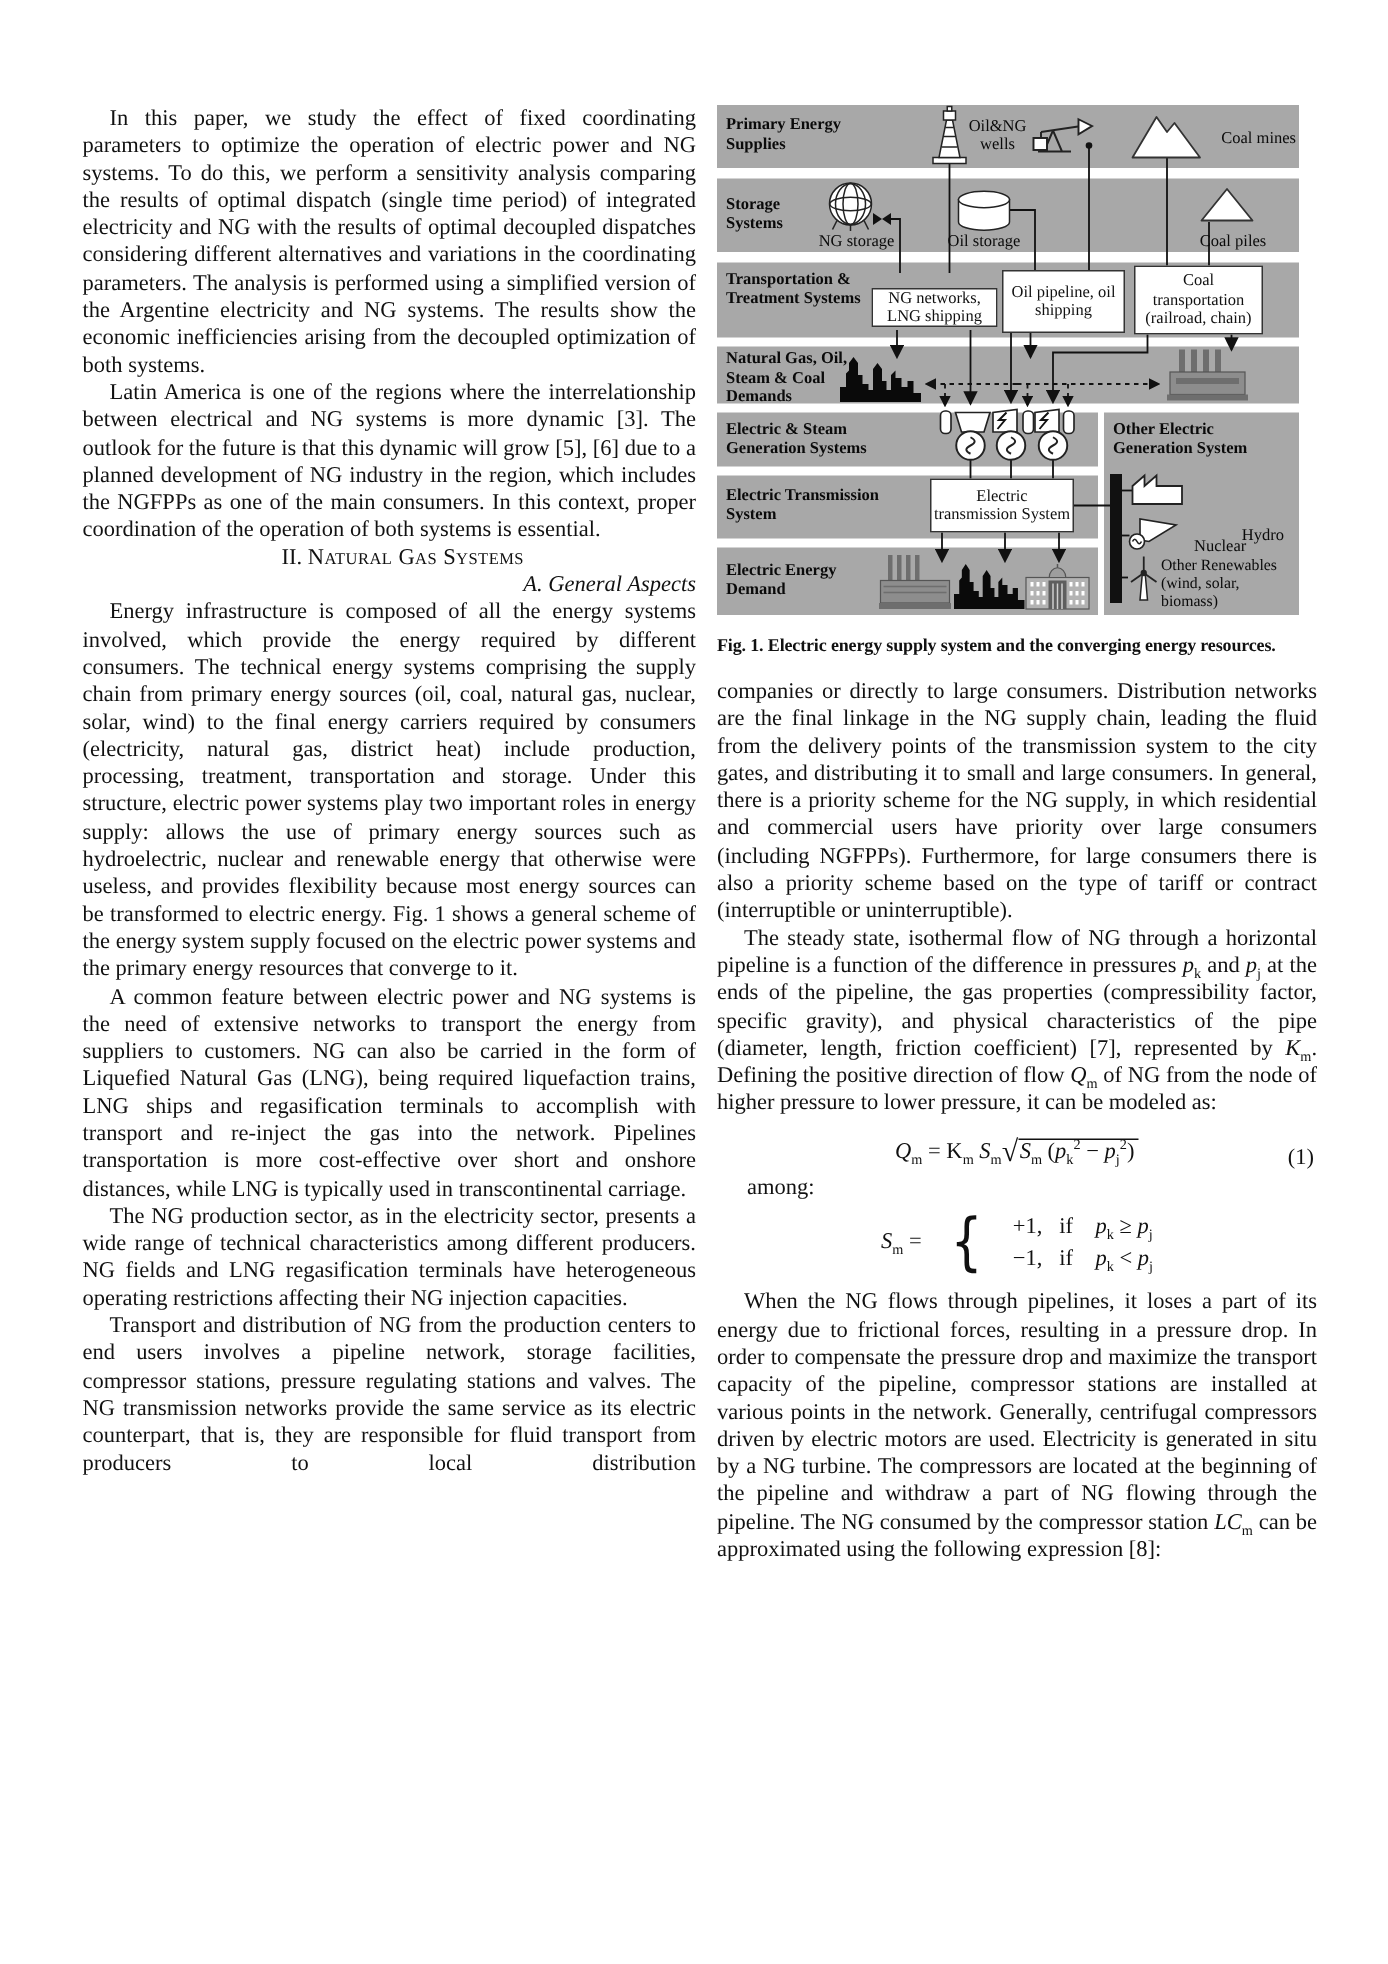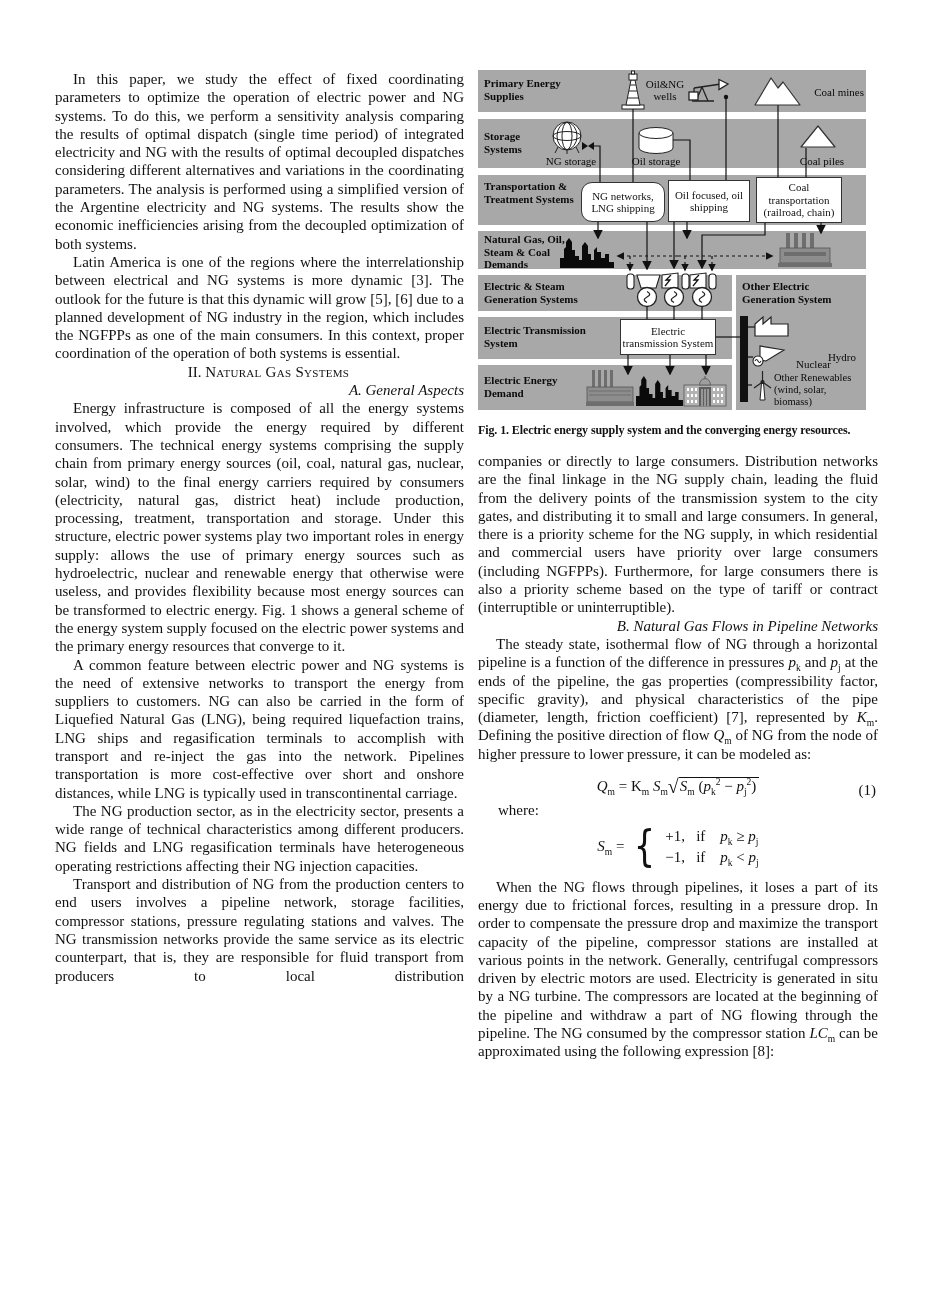--- a/index.html
+++ b/index.html
@@ -16,21 +16,21 @@
   .sub-head{font-style:italic;margin:12px 0 9px 0;text-indent:0;text-align:right;}
   i{font-style:italic;}
   sub{font-size:9.5px;line-height:0;}
   sup{font-size:9.5px;line-height:0;}
   
   .eq-row{position:relative;text-align:center;margin:14px 0 6px 0;}
   .eq-num{position:absolute;right:2px;top:4px;}
   .rad{font-size:20px;vertical-align:-2px;}
   .radicand{border-top:1.2px solid #111;padding:0 3px 0 1px;}
   .where{padding-left:20px;margin:4px 0;}
-  .cases-row{display:flex;justify-content:center;align-items:center;gap:7px;margin:6px 0 10px 0;}
+  .cases-row{display:flex;justify-content:center;align-items:center;gap:17px;margin:6px 0 10px 0;}
   .brace{font-size:42px;font-weight:400;line-height:1;font-family:"DejaVu Sans",sans-serif;transform:scaleX(.8);}
   .cases{display:inline-flex;flex-direction:column;gap:3px;text-align:left;}
   
   #figure{position:absolute;left:478px;top:70px;width:390px;height:342px;}
   .band{position:absolute;left:0;background:#a8a8a8;width:388px;}
   .rpanel{position:absolute;background:#a8a8a8;}
   .bandlab{position:absolute;font-family:"Liberation Serif",serif;font-weight:bold;
            font-size:11px;line-height:12.5px;color:#0a0a0a;z-index:3;}
   .nodelab{position:absolute;font-size:11px;line-height:12px;color:#0a0a0a;text-align:center;z-index:3;}
   .wbox{position:absolute;background:#fff;border:1px solid #333;z-index:3;
@@ -248,46 +248,45 @@
       </g>
       <rect x="15" y="14" width="12" height="19" fill="#5e5e5e"></rect>
       <line x1="18" y1="16" x2="18" y2="33" stroke="#cfcfcf" stroke-width="1"></line>
       <line x1="21" y1="16" x2="21" y2="33" stroke="#cfcfcf" stroke-width="1"></line>
       <line x1="24" y1="16" x2="24" y2="33" stroke="#cfcfcf" stroke-width="1"></line>
       <path d="M15.5,12 a5.5,6.5 0 0 1 11,0 Z" fill="#9e9e9e" stroke="#555" stroke-width="0.8"></path>
       <line x1="21" y1="3" x2="21" y2="5.5" stroke="#555" stroke-width="1"></line>
     </g>
   </svg>
 
-  <div class="wbox" style="left:103px;top:112px;width:84px;height:40px;border-radius:11px;">NG networks, LNG shipping</div>
-  <div class="wbox" style="left:190px;top:110px;width:82px;height:42px;">Oil focused, oil shipping</div>
+  <div class="wbox" style="left:103px;top:122px;width:84px;height:26px;">NG networks, LNG shipping</div>
+  <div class="wbox" style="left:190px;top:110px;width:82px;height:42px;">Oil pipeline, oil shipping</div>
   <div class="wbox" style="left:278px;top:107px;width:86px;height:46px;">Coal transportation (railroad, chain)</div>
   <div class="wbox" style="left:142px;top:249px;width:96px;height:36px;">Electric transmission System</div>
 
   <div class="nodelab" style="left:164px;top:8px;width:46px;">Oil&amp;NG wells</div>
   <div class="nodelab" style="left:326px;top:16px;width:60px;text-align:right;">Coal mines</div>
   <div class="nodelab" style="left:58px;top:85px;width:70px;">NG storage</div>
   <div class="nodelab" style="left:146px;top:85px;width:64px;font-family:Liberation Serif, serif;">Oil storage</div>
   <div class="nodelab" style="left:312px;top:85px;width:64px;">Coal piles</div>
   <div class="nodelab" style="left:318px;top:252px;width:60px;text-align:left;margin-top:36px;">Nuclear</div>
   <div class="nodelab" style="left:318px;top:281px;width:60px;text-align:right;">Hydro</div>
   <div class="nodelab" style="left:296px;top:302px;width:92px;text-align:left;font-size:10.5px;line-height:12px;">Other Renewables (wind, solar, biomass)</div>
 </div>
 
 <div id="fig-caption">Fig. 1. Electric energy supply system and the converging energy resources.</div>
 
 <div class="col" id="right-col">
   <p class="body noindent">companies or directly to large consumers. Distribution networks are the final linkage in the NG supply chain, leading the fluid from the delivery points of the transmission system to the city gates, and distributing it to small and large consumers. In general, there is a priority scheme for the NG supply, in which residential and commercial users have priority over large consumers (including NGFPPs). Furthermore, for large consumers there is also a priority scheme based on the type of tariff or contract (interruptible or uninterruptible).</p>
-  <p class="body sub-head">B. Natural Gas Flows in Pipeline Networks</p>
   <p class="body">The steady state, isothermal flow of NG through a horizontal pipeline is a function of the difference in pressures <i>p</i><sub>k</sub> and <i>p</i><sub>j</sub> at the ends of the pipeline, the gas properties (compressibility factor, specific gravity), and physical characteristics of the pipe (diameter, length, friction coefficient) [7], represented by <i>K</i><sub>m</sub>. Defining the positive direction of flow <i>Q</i><sub>m</sub> of NG from the node of higher pressure to lower pressure, it can be modeled as:</p>
   <div class="eq-row">
     <span><i>Q</i><sub>m</sub> = K<sub>m</sub> <i>S</i><sub>m</sub><span class="rad">√</span><span class="radicand"><i>S</i><sub>m</sub> (<i>p</i><sub>k</sub><sup>2</sup> − <i>p</i><sub>j</sub><sup>2</sup>)</span></span>
     <span class="eq-num">(1)</span>
   </div>
-  <p class="body noindent where">where:</p>
+  <p class="body noindent where">among:</p>
   <div class="cases-row">
     <span><i>S</i><sub>m</sub> =</span>
     <span class="brace">{</span>
     <span class="cases">
       <span>+1,&nbsp;&nbsp;&nbsp;if&nbsp;&nbsp;&nbsp;&nbsp;<i>p</i><sub>k</sub> ≥ <i>p</i><sub>j</sub></span>
       <span>−1,&nbsp;&nbsp;&nbsp;if&nbsp;&nbsp;&nbsp;&nbsp;<i>p</i><sub>k</sub> &lt; <i>p</i><sub>j</sub></span>
     </span>
   </div>
   <p class="body">When the NG flows through pipelines, it loses a part of its energy due to frictional forces, resulting in a pressure drop. In order to compensate the pressure drop and maximize the transport capacity of the pipeline, compressor stations are installed at various points in the network. Generally, centrifugal compressors driven by electric motors are used. Electricity is generated in situ by a NG turbine. The compressors are located at the beginning of the pipeline and withdraw a part of NG flowing through the pipeline. The NG consumed by the compressor station <i>LC</i><sub>m</sub> can be approximated using the following expression [8]:</p>
 </div>

